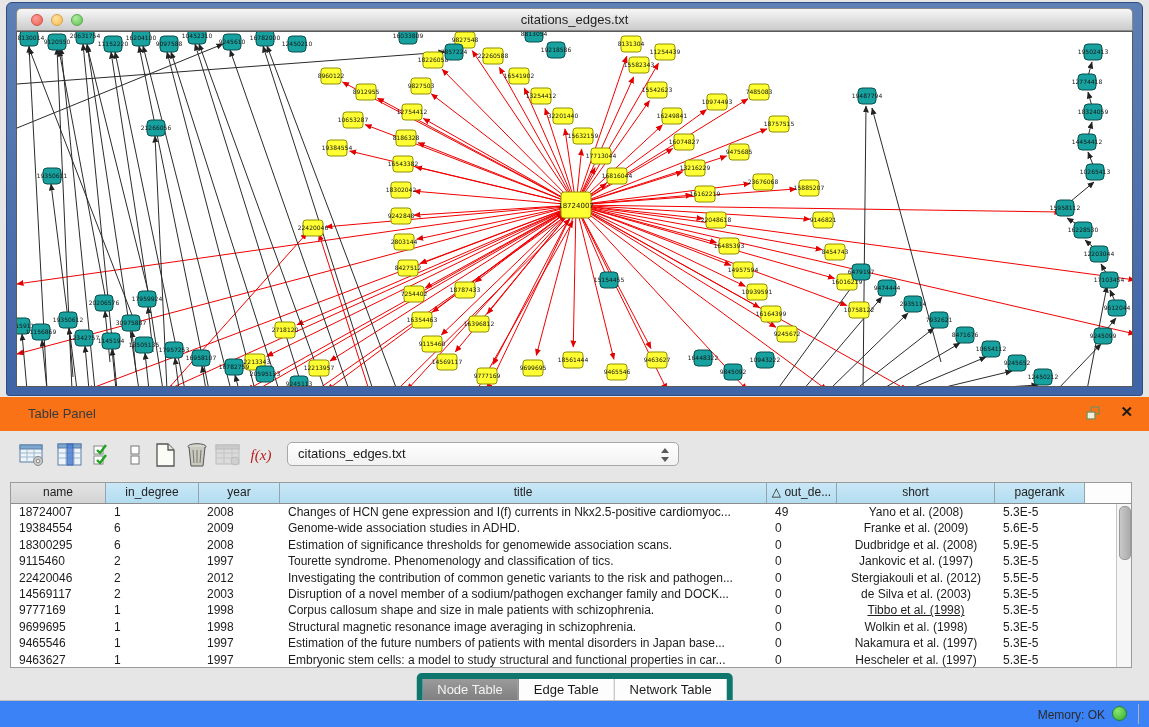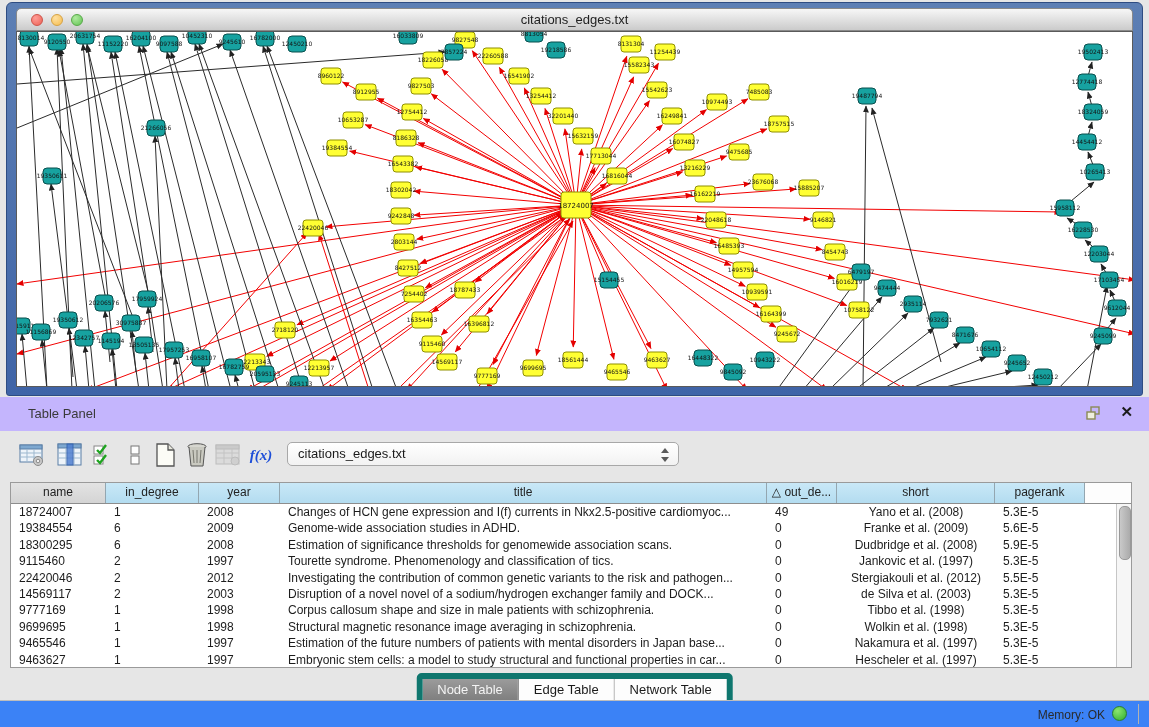--- a/index.html
+++ b/index.html
@@ -25,28 +25,28 @@
   .tl-btn{position:absolute;top:5px;width:12px;height:12px;border-radius:50%;box-sizing:border-box;}
   .tl-close{left:14px;background:radial-gradient(circle at 35% 30%,#ff9d97,#ec6255);border:1px solid #ce5349;}
   .tl-min{left:34px;background:radial-gradient(circle at 35% 30%,#ffe0a0,#f5bd4f);border:1px solid #d6a243;}
   .tl-zoom{left:54px;background:radial-gradient(circle at 35% 30%,#b0eb9f,#61c354);border:1px solid #58a948;}
   .net-canvas{
     position:absolute;left:9px;top:28px;right:9px;bottom:8px;
     background:#fff;border:1px solid #5a5a5a;box-sizing:border-box;overflow:hidden;
   }
   .net-canvas svg{display:block;}
   
-  .tp-bar{position:absolute;left:0;top:397px;width:100%;height:34px;background:#c4b5fd;}
+  .tp-bar{position:absolute;left:0;top:397px;width:100%;height:34px;background:#f97316;}
   .tp-title{position:absolute;left:28px;top:9px;font-size:13px;color:#3a3a3a;}
   .tp-float{position:absolute;right:46px;top:8px;width:18px;height:16px;cursor:pointer;}
   .tp-close{position:absolute;right:16px;top:6px;font-size:15px;font-weight:bold;color:#1a1a1a;cursor:pointer;}
   
   .tp-toolbar{position:absolute;left:0;top:432px;width:100%;height:48px;}
   .tbtn{position:absolute;top:8px;width:30px;height:30px;display:flex;align-items:center;justify-content:center;}
-  .fx{font-size:15px;font-style:italic;font-weight:bold;color:#1d4ed8;font-family:"Liberation Serif",serif;}
+  .fx{font-size:15px;font-style:italic;font-weight:normal;color:#b91c1c;font-family:"Liberation Serif",serif;}
   .combo{
     position:absolute;left:287px;top:10px;width:392px;height:24px;box-sizing:border-box;
     background:linear-gradient(#ffffff,#f2f2f2);border:1px solid #a8a8a8;border-radius:5px;
     font-size:13px;color:#1a1a1a;line-height:22px;padding-left:10px;
   }
   .combo .stepper{position:absolute;right:9px;top:4px;width:9px;height:16px;}
   .combo .stepper:before{content:"";position:absolute;left:1px;top:1px;
     border-left:4px solid transparent;border-right:4px solid transparent;border-bottom:5px solid #5a5a5a;}
   .combo .stepper:after{content:"";position:absolute;left:1px;bottom:1px;
     border-left:4px solid transparent;border-right:4px solid transparent;border-top:5px solid #5a5a5a;}
@@ -617,32 +617,32 @@
         <div class="td" style="width: 81px;">2012</div>
         <div class="td" style="width: 487px;">Investigating the contribution of common genetic variants to the risk and pathogen...</div>
         <div class="td" style="width: 70px;">0</div>
         <div class="td center" style="width: 158px;">Stergiakouli et al. (2012)</div>
         <div class="td" style="width: 90px;">5.5E-5</div>
       </div>
       <div class="tr">
         <div class="td" style="width: 95px;">14569117</div>
         <div class="td" style="width: 93px;">2</div>
         <div class="td" style="width: 81px;">2003</div>
-        <div class="td" style="width: 487px;">Disruption of a novel novel of a sodium/hydrogen exchanger family and DOCK...</div>
+        <div class="td" style="width: 487px;">Disruption of a novel member of a sodium/pathogen exchanger family and DOCK...</div>
         <div class="td" style="width: 70px;">0</div>
         <div class="td center" style="width: 158px;">de Silva et al. (2003)</div>
         <div class="td" style="width: 90px;">5.3E-5</div>
       </div>
       <div class="tr">
         <div class="td" style="width: 95px;">9777169</div>
         <div class="td" style="width: 93px;">1</div>
         <div class="td" style="width: 81px;">1998</div>
         <div class="td" style="width: 487px;">Corpus callosum shape and size in male patients with schizophrenia.</div>
         <div class="td" style="width: 70px;">0</div>
-        <div class="td center" style="width: 158px;">Tibbo et al. (1998)</div>
+        <div class="td center" style="width: 158px; text-decoration: underline;">Tibbo et al. (1998)</div>
         <div class="td" style="width: 90px;">5.3E-5</div>
       </div>
       <div class="tr">
         <div class="td" style="width: 95px;">9699695</div>
         <div class="td" style="width: 93px;">1</div>
         <div class="td" style="width: 81px;">1998</div>
         <div class="td" style="width: 487px;">Structural magnetic resonance image averaging in schizophrenia.</div>
         <div class="td" style="width: 70px;">0</div>
         <div class="td center" style="width: 158px;">Wolkin et al. (1998)</div>
         <div class="td" style="width: 90px;">5.3E-5</div>

